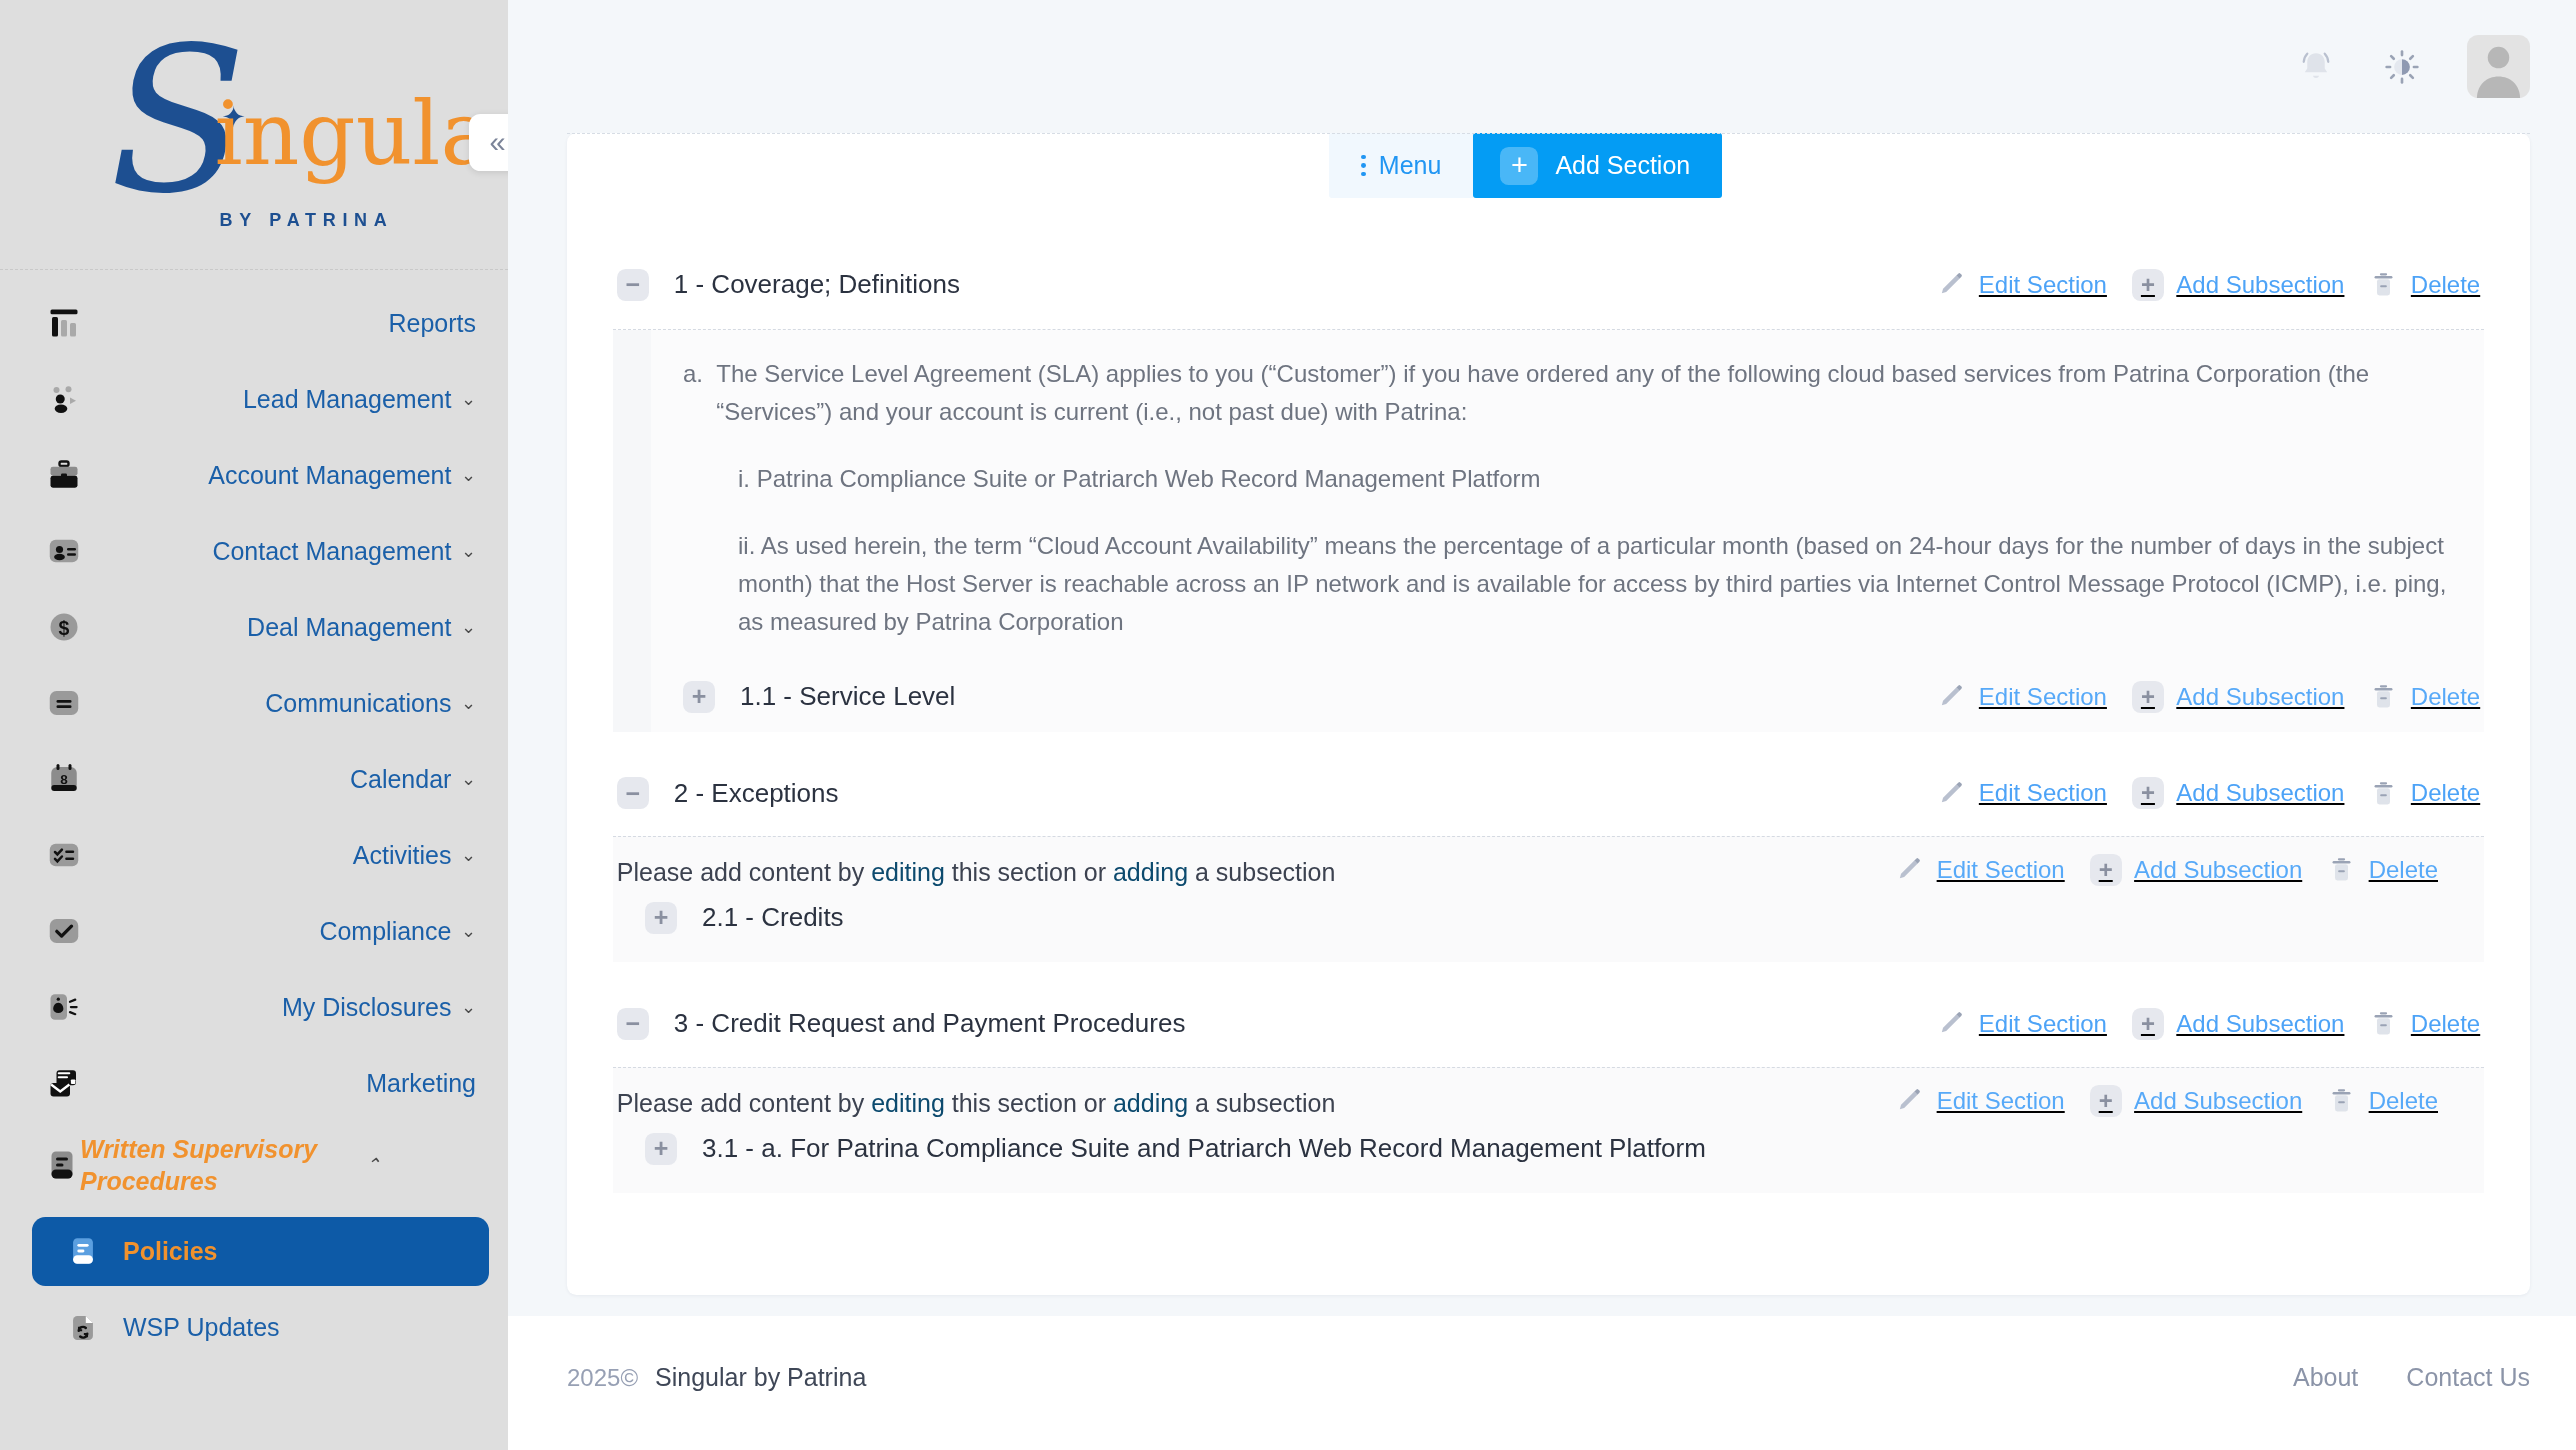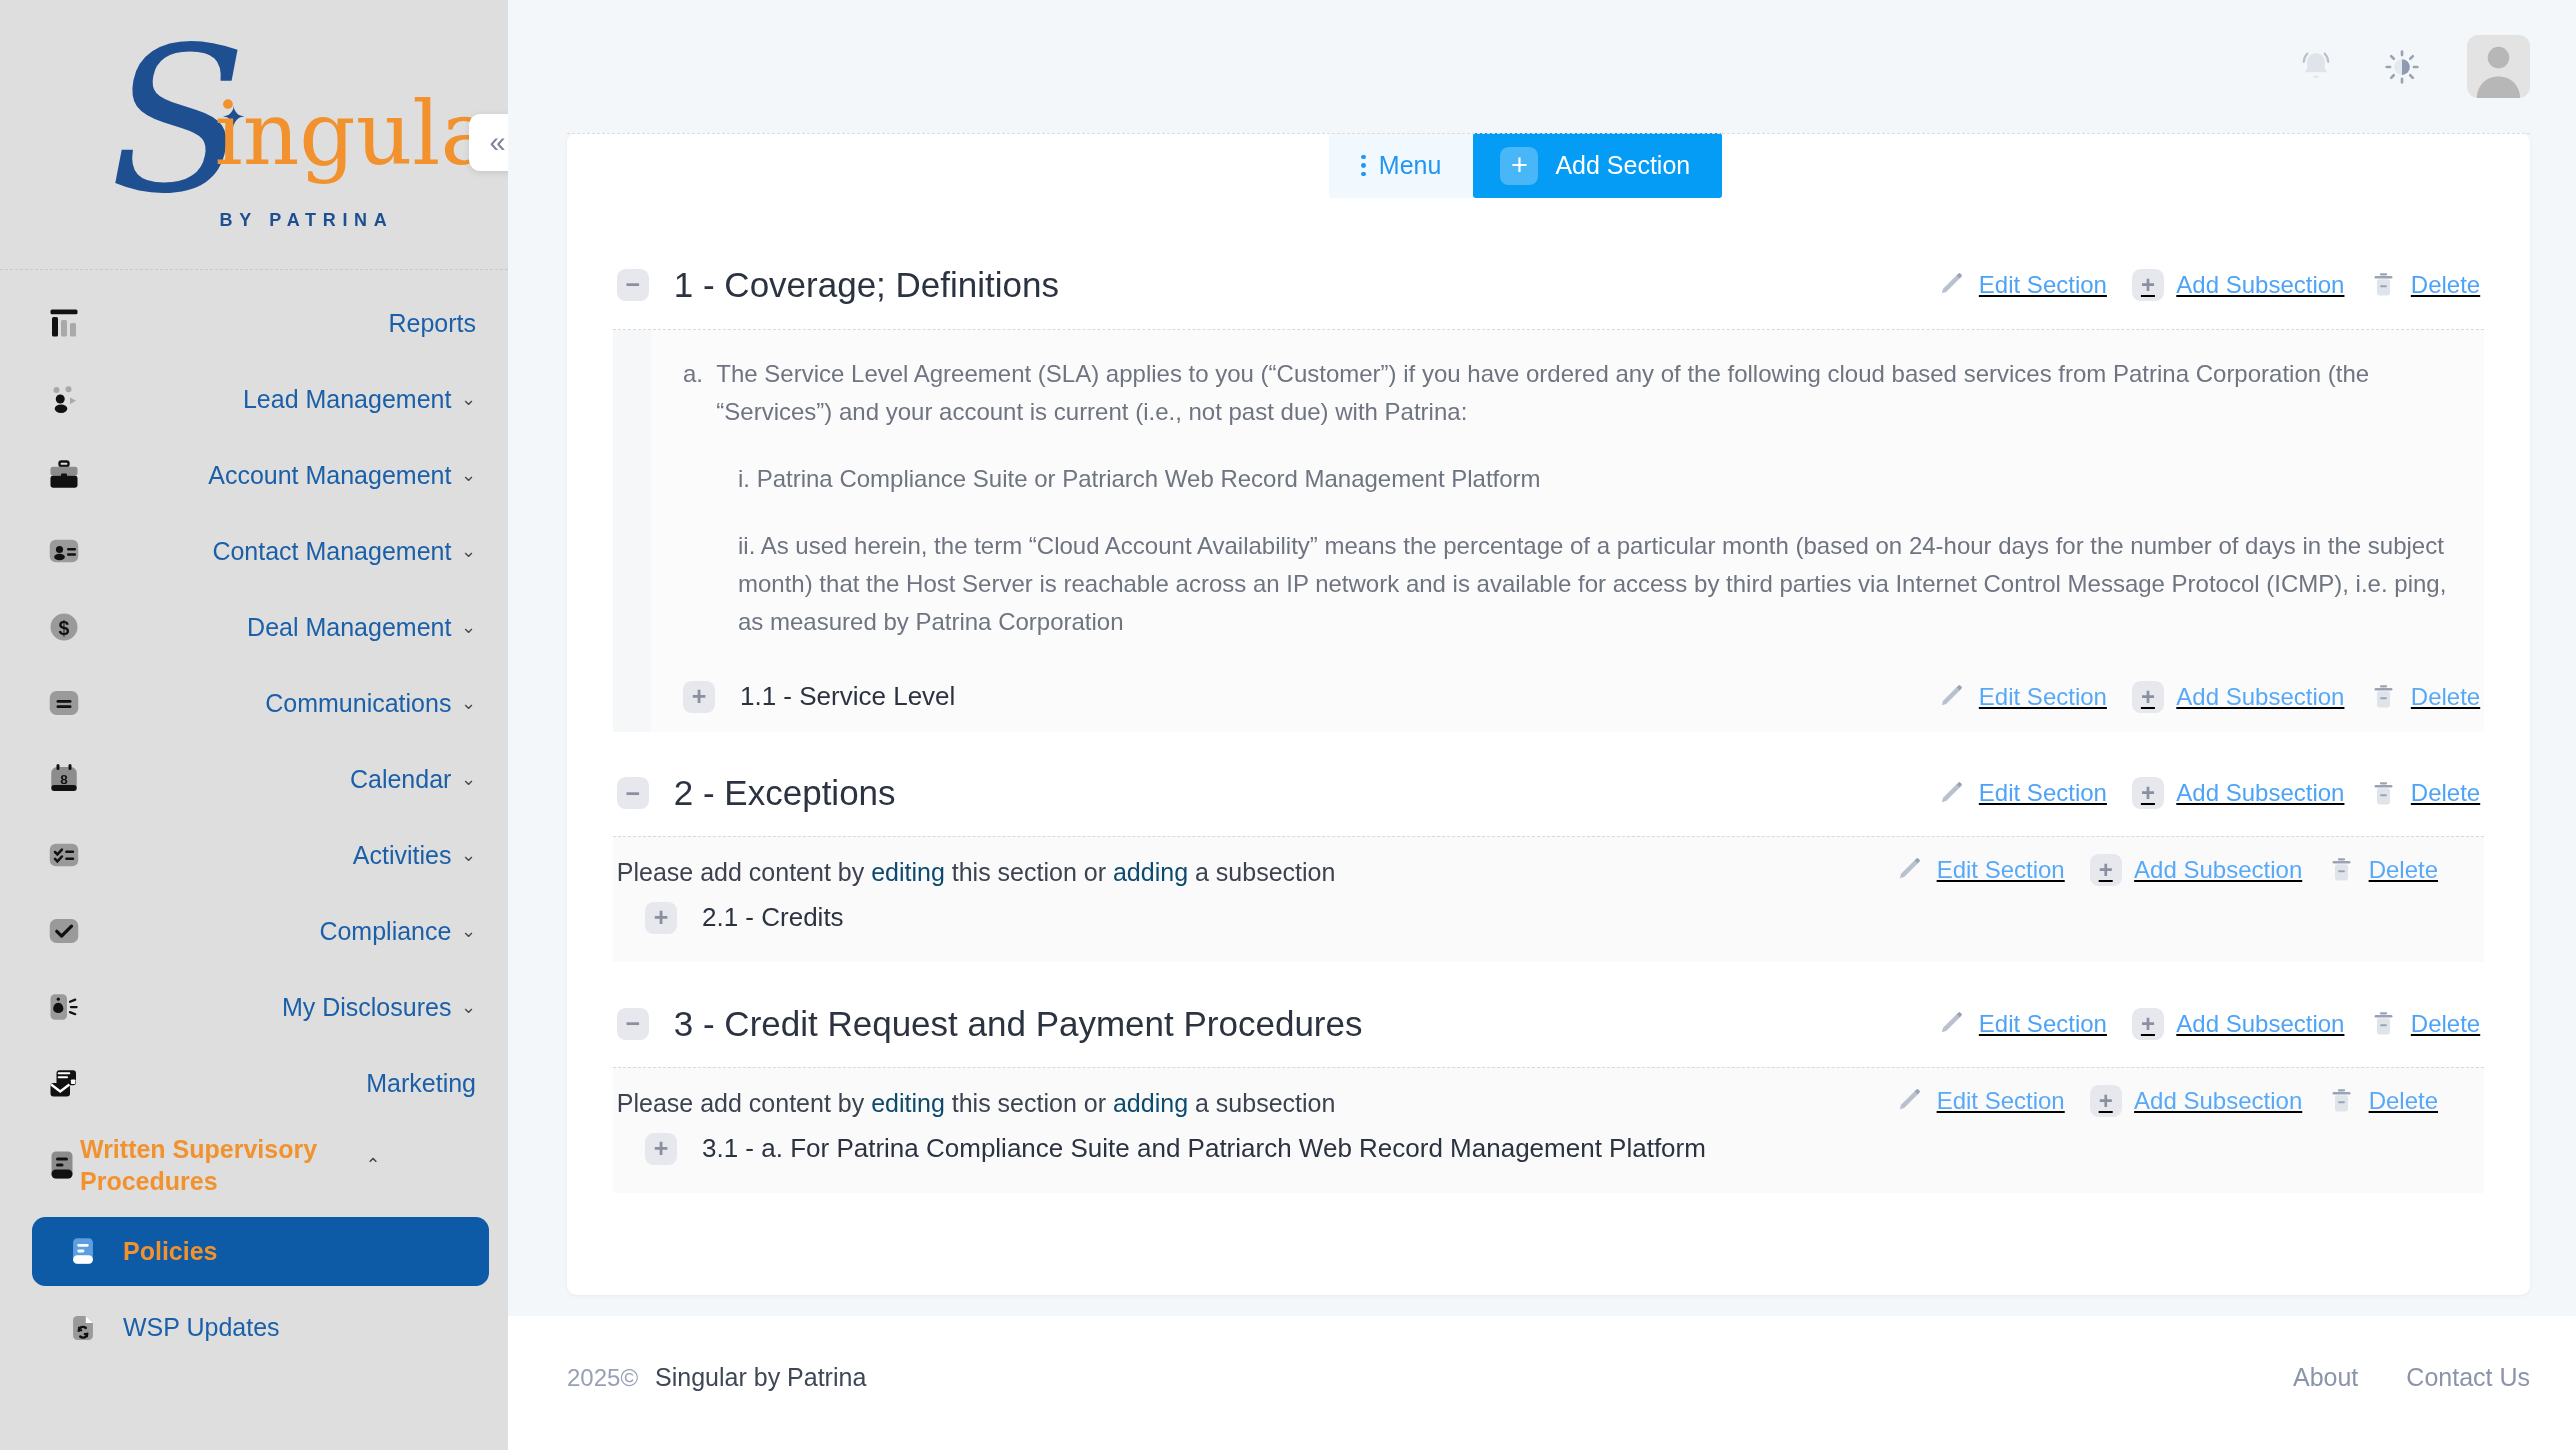--- a/index.html
+++ b/index.html
@@ -67,20 +67,21 @@
   }
   .chev {
     color: #4a4a4a; font-size: 18px; line-height: 1;
     margin-left: 9.5px;
   }
   .nav-group-title {
     display: flex; align-items: center;
     padding: 0 32px 0 44px;
     min-height: 88px;
     cursor: pointer;
+    font-style: italic;
   }
   .nav-group-title .group-label {
     font-size: 25px; color: #f1922e; font-weight: 700;
     line-height: 1.3; flex: 1; max-width: 276px;
   }
   .nav-sub {
     margin: 7.6px 19px 0 32px;
     border-radius: 13.3px;
     height: 69px;
     display: flex; align-items: center;
@@ -177,21 +178,21 @@
     min-height: 59px;
   }
   .toggle {
     width: 32px; height: 32px; border-radius: 8.6px;
     background: #e6e8ee; color: #8a90a0;
     display: flex; align-items: center; justify-content: center;
     font-size: 25px; line-height: 1; flex: 0 0 32px;
     cursor: pointer; font-weight: 700;
     margin-right: 25px;
   }
-  .sec-title { font-size: 35px; color: #2b3240; flex: 1; }
+  .sec-title { font-size: 26px; color: #2b3240; flex: 1; }
   .sec-title.sub { font-size: 26px; color: #2b3240; }
 
   .actions { display: flex; align-items: center; gap: 0; }
   .act {
     display: flex; align-items: center; gap: 12.4px;
     cursor: pointer; margin-left: 25px; text-decoration: underline;
   }
   .act .lbl { font-size: 24px; color: #4da3f7; }
   .act .lbl.blue2 { color: #57a9f8; }
   .ic-chip {

